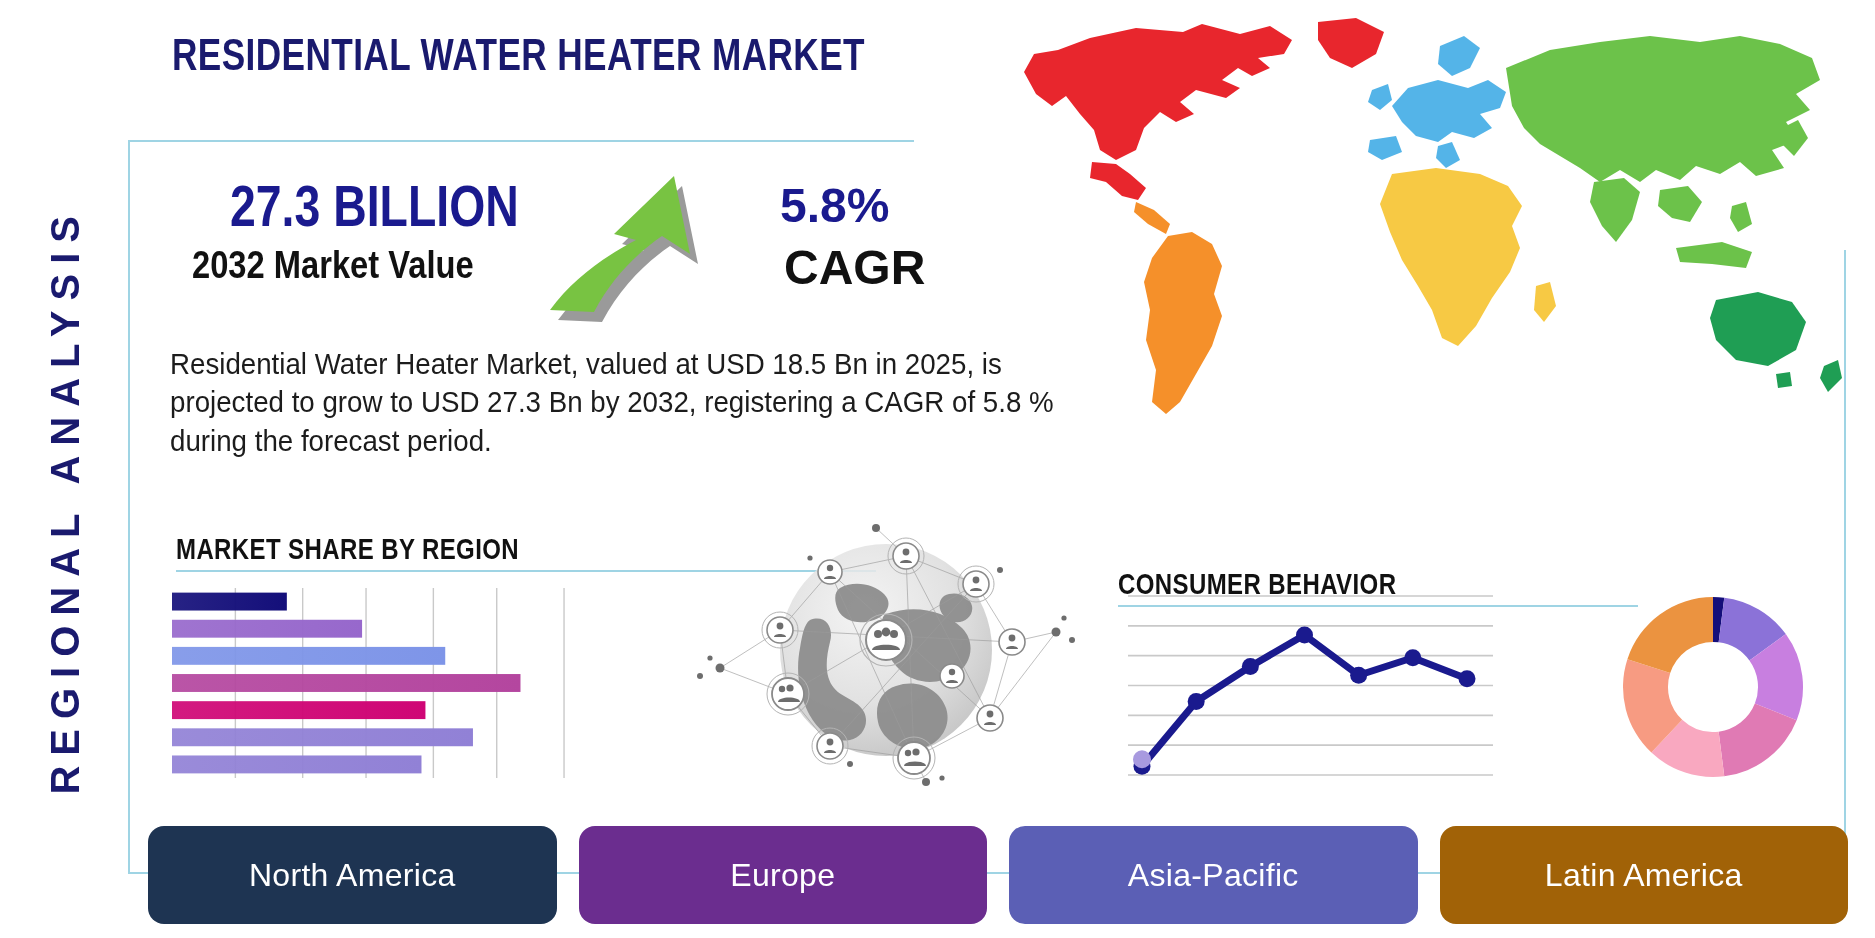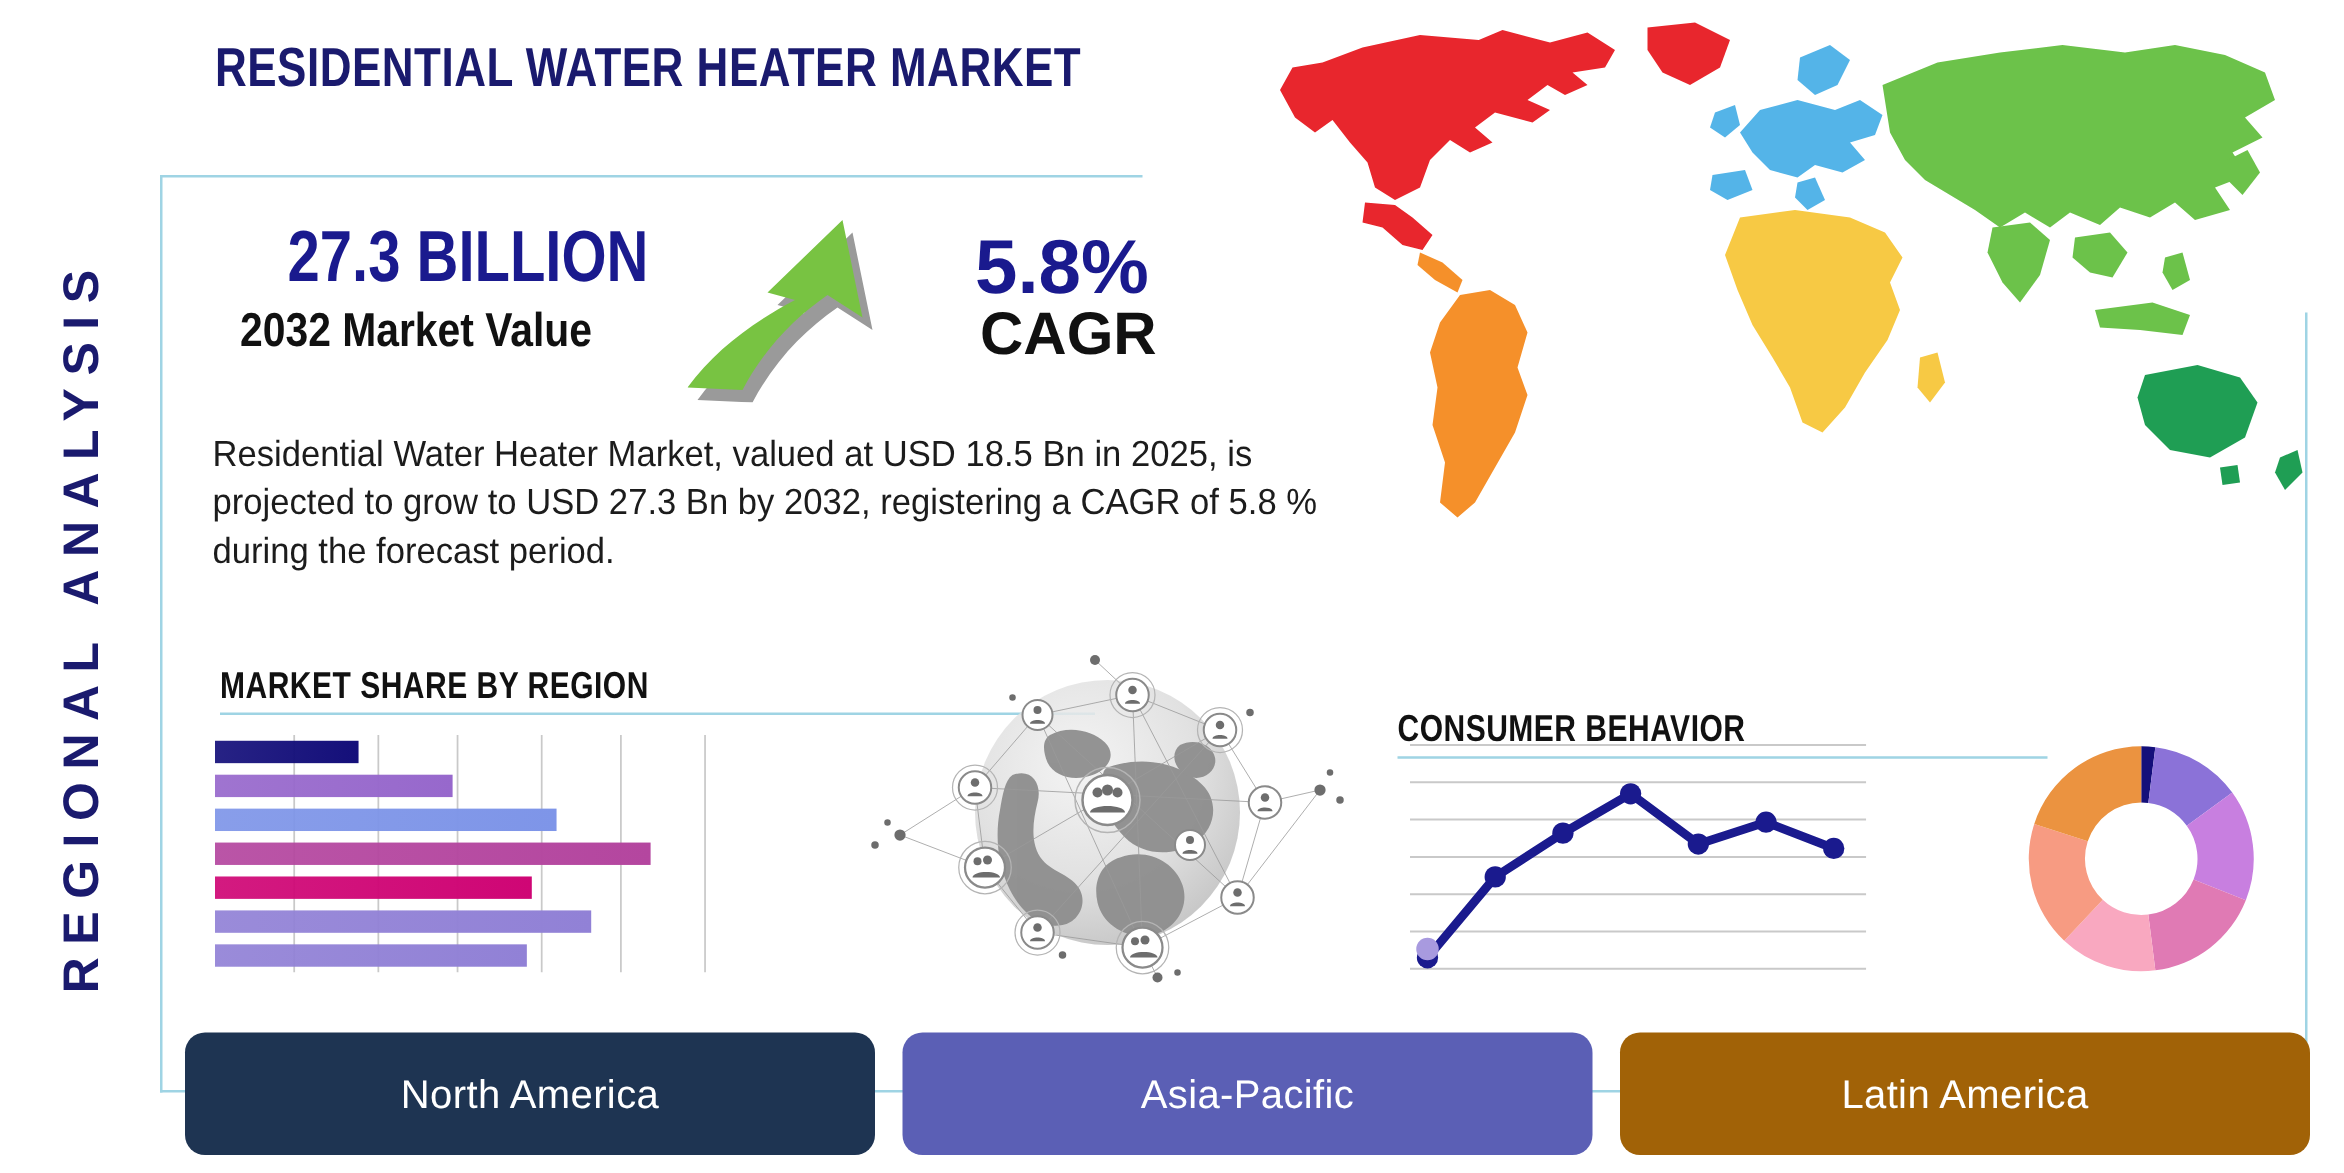--- a/index.html
+++ b/index.html
@@ -40,21 +40,21 @@
     font-size:58px; font-weight:700; color:#1a1a8e;
     transform:scaleX(0.80); transform-origin:left top; white-space:nowrap;
   }
   #stat-value-label {
     position:absolute; left:20px; top:72px;
     font-size:38px; font-weight:700; color:#111;
     transform:scaleX(0.86); transform-origin:left top; white-space:nowrap;
   }
   #cagr-value {
     position:absolute; left:608px; top:6px;
-    font-size:61px; font-weight:700; color:#1a1a8e; white-space:nowrap;
+    font-size:48px; font-weight:700; color:#1a1a8e; white-space:nowrap;
   }
   #cagr-label {
     position:absolute; left:612px; top:68px;
     font-size:48px; font-weight:700; color:#111; white-space:nowrap;
   }
   #growth-arrow { position:absolute; left:378px; top:-10px; width:190px; height:160px; }
 
   
   #summary {
     position:absolute; left:170px; top:345px; width:935px;
@@ -401,19 +401,22 @@
       <path d="M 106.27999102078736 184.290323118303 A 90 90 0 0 1 33.390760466418016 160.60717646792705 L 64.19538023320901 127.80358823396352 A 45 45 0 0 0 100.63999551039367 139.64516155915152 Z" fill="#f9a8c0"></path>
       <path d="M 33.390760466418016 160.60717646792705 A 90 90 0 0 1 9.404913533436186 67.1884705062547 L 52.20245676671809 81.09423525312735 A 45 45 0 0 0 64.19538023320901 127.80358823396352 Z" fill="#f79b82"></path>
       <path d="M 9.404913533436186 67.1884705062547 A 90 90 0 0 1 94.99999999999999 5 L 94.99999999999999 50 A 45 45 0 0 0 52.20245676671809 81.09423525312735 Z" fill="#eb9340"></path>
     </svg>
 </div>
 
 <div id="region-bar">
   <div class="region-btn" style="background: rgb(30, 52, 82);">
     <span>North America</span>
   </div>
+  <div class="region-btn" style="background: rgb(107, 45, 143);">
+    <span>Europe</span>
+  </div>
   <div class="region-btn" style="background: rgb(91, 95, 181);">
     <span>Asia-Pacific</span>
   </div>
   <div class="region-btn" style="background: #a16207;">
     <span>Latin America</span>
   </div>
 </div>
 
 </body></html>

